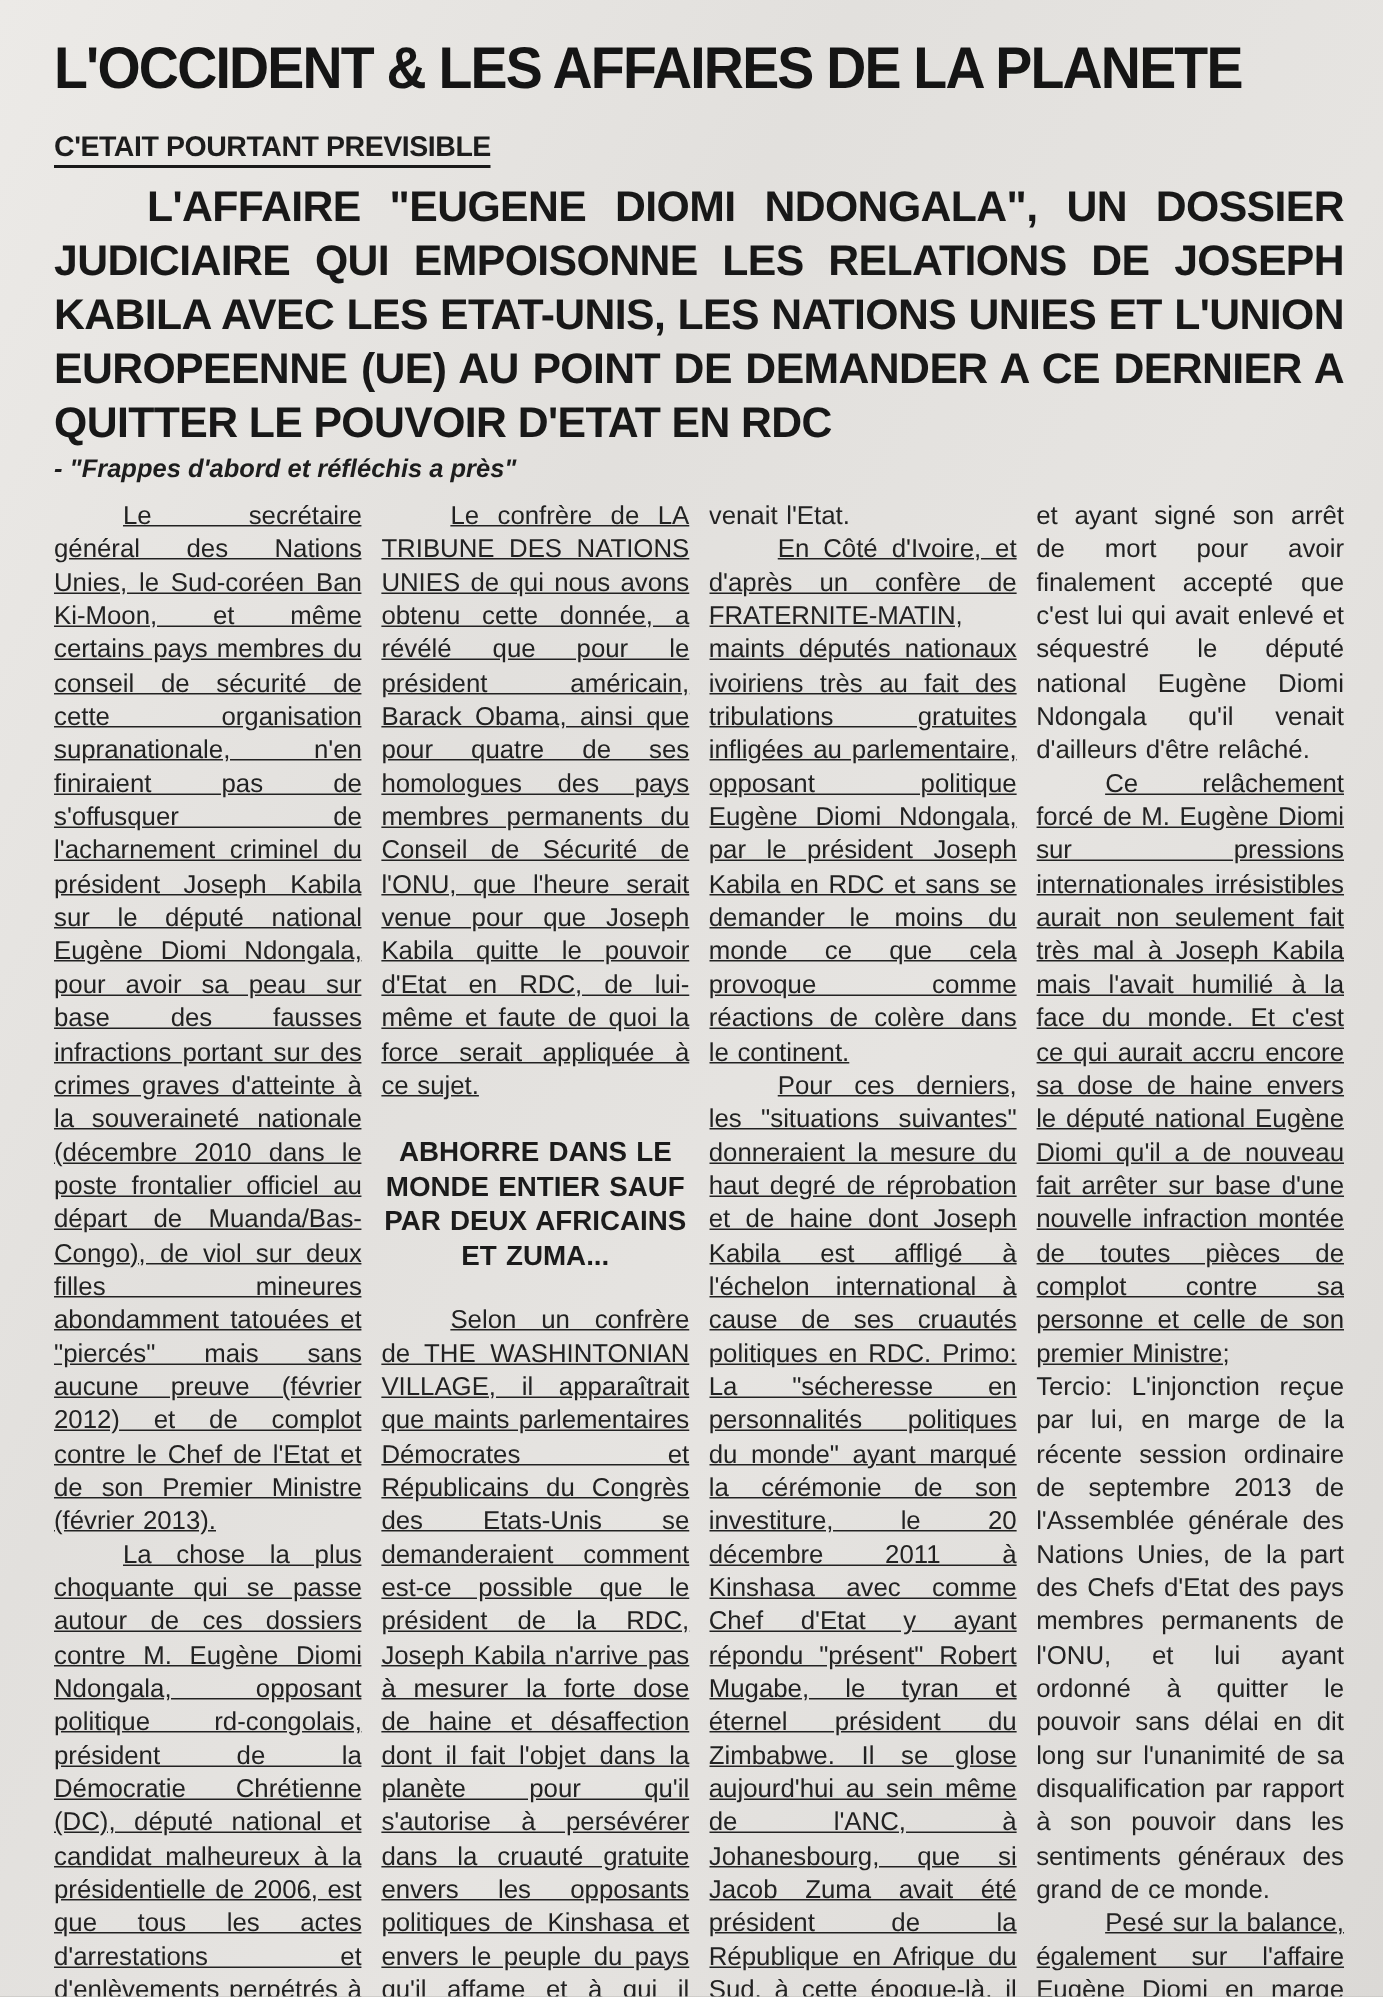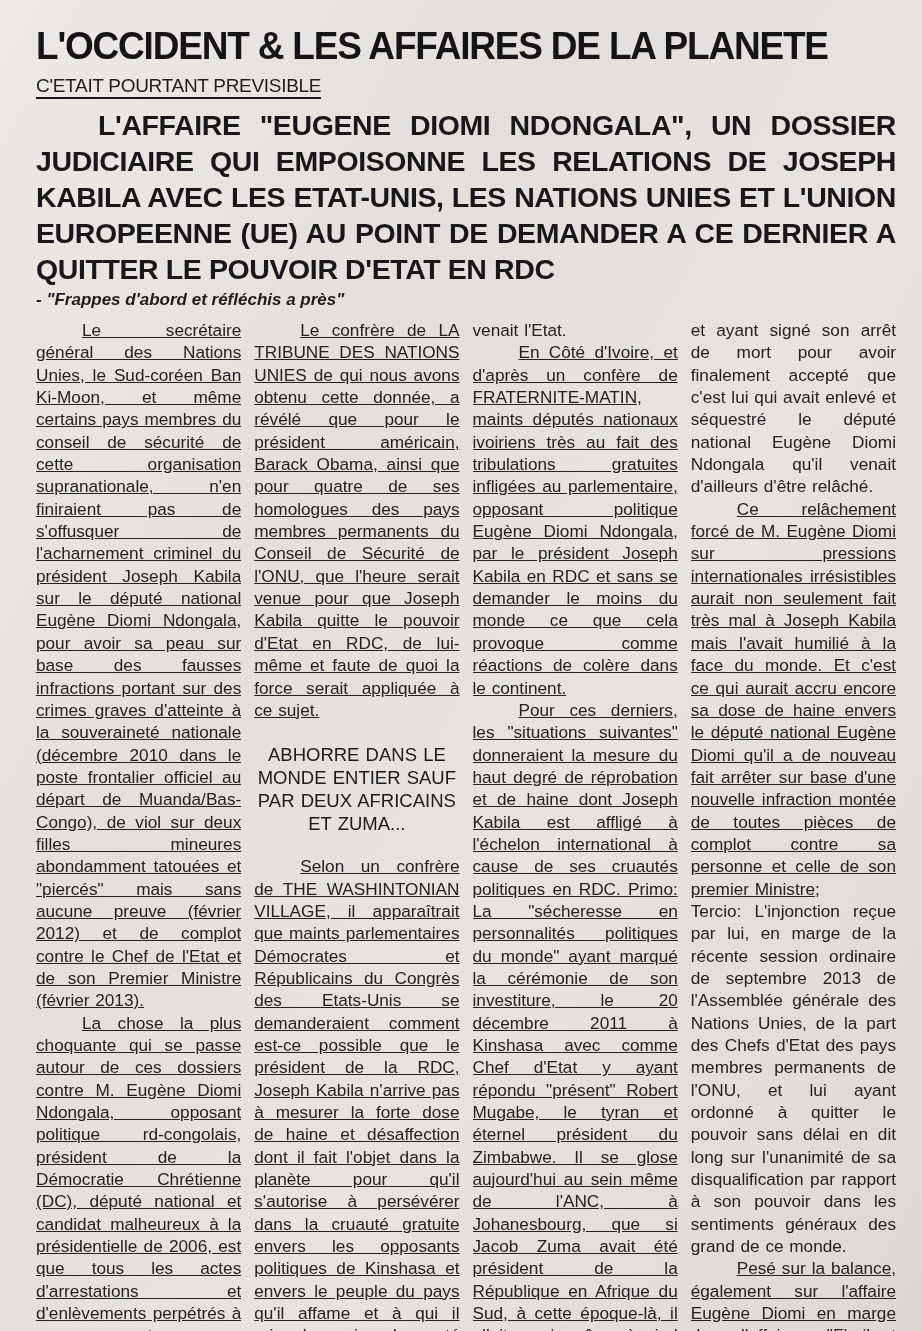--- a/index.html
+++ b/index.html
@@ -15,41 +15,41 @@
     background:linear-gradient(118deg,#eceae7 0%,#e2e0dd 35%,#e6e4e1 60%,#dbd9d6 100%);
     color:#1d1d1d;
     display:flex;flex-direction:column;
   }
   .masthead{
     font-size:37px;font-weight:bold;letter-spacing:-1.2px;
     color:#151515;transform:scaleY(1.06);transform-origin:left top;
     white-space:nowrap;
   }
   .masthead-rule{height:9px;background:#1a1a1a;width:97%;margin-top:9px;}
-  .kicker{font-size:19px;font-weight:normal;letter-spacing:-0.3px;}
+  .kicker{margin-top:13px;font-size:19px;font-weight:bold;letter-spacing:-0.3px;}
   .kicker span{border-bottom:2px solid #1a1a1a;padding-bottom:1px;}
   .headline{
     margin-top:10px;font-size:28.5px;font-weight:bold;line-height:36px;
     letter-spacing:-0.4px;text-indent:62px;color:#181818;
     text-align:justify;
   }
   .byline{margin-top:3px;font-size:17px;font-weight:bold;font-style:italic;}
   .cols{
     display:flex;gap:13px;margin-top:9px;
     height:1048px;overflow:hidden;flex:0 0 auto;
   }
   .col{
     flex:1 1 0;min-width:0;overflow:hidden;
     font-size:17.2px;line-height:22.35px;word-spacing:1px;
     color:#222;
   }
   .col p{margin:0;text-align:justify;}
   .col p.ind{text-indent:46px;text-decoration:underline;}
   .subhead{
-    text-align:center;font-weight:normal;font-size:18.5px;line-height:23px;
+    text-align:center;font-weight:bold;font-size:18.5px;line-height:23px;
     margin:22px 0 20px 0;color:#1b1b1b;
   }
   .bottom-rule{height:9px;background:#161616;margin-top:2px;width:100%;}
 </style>
 </head>
 <body>
 
 <div class="page">
 
   <div class="masthead">L'OCCIDENT &amp; LES AFFAIRES DE LA PLANETE</div>

